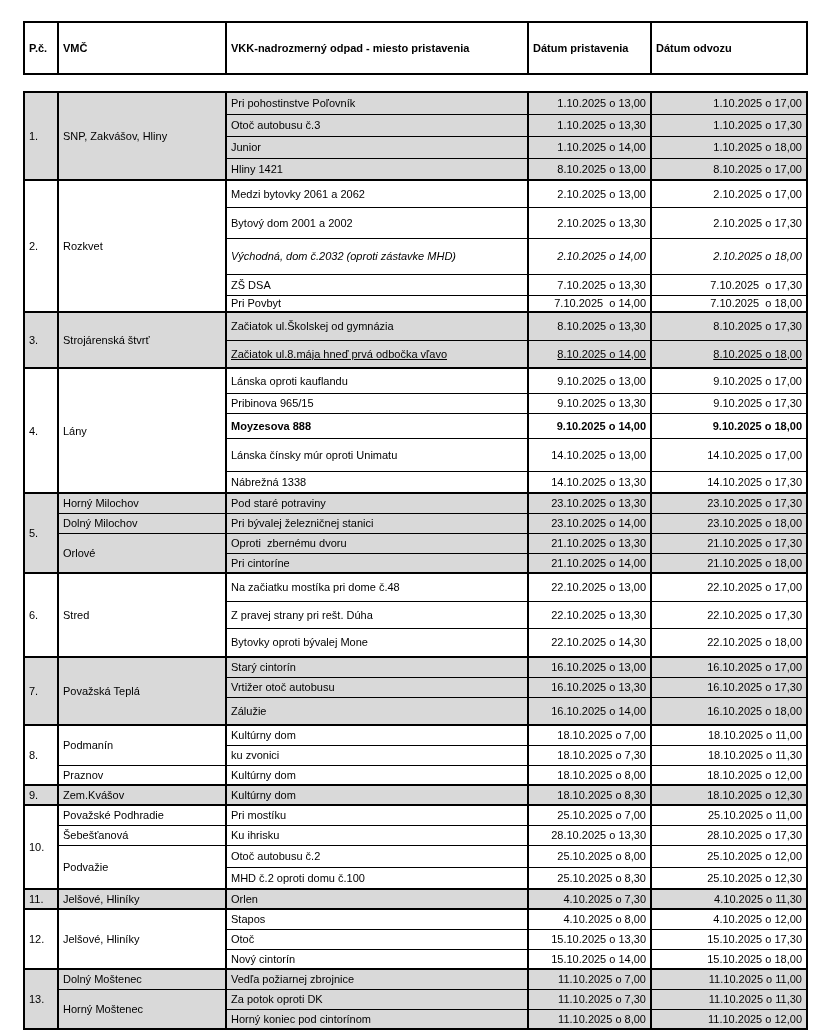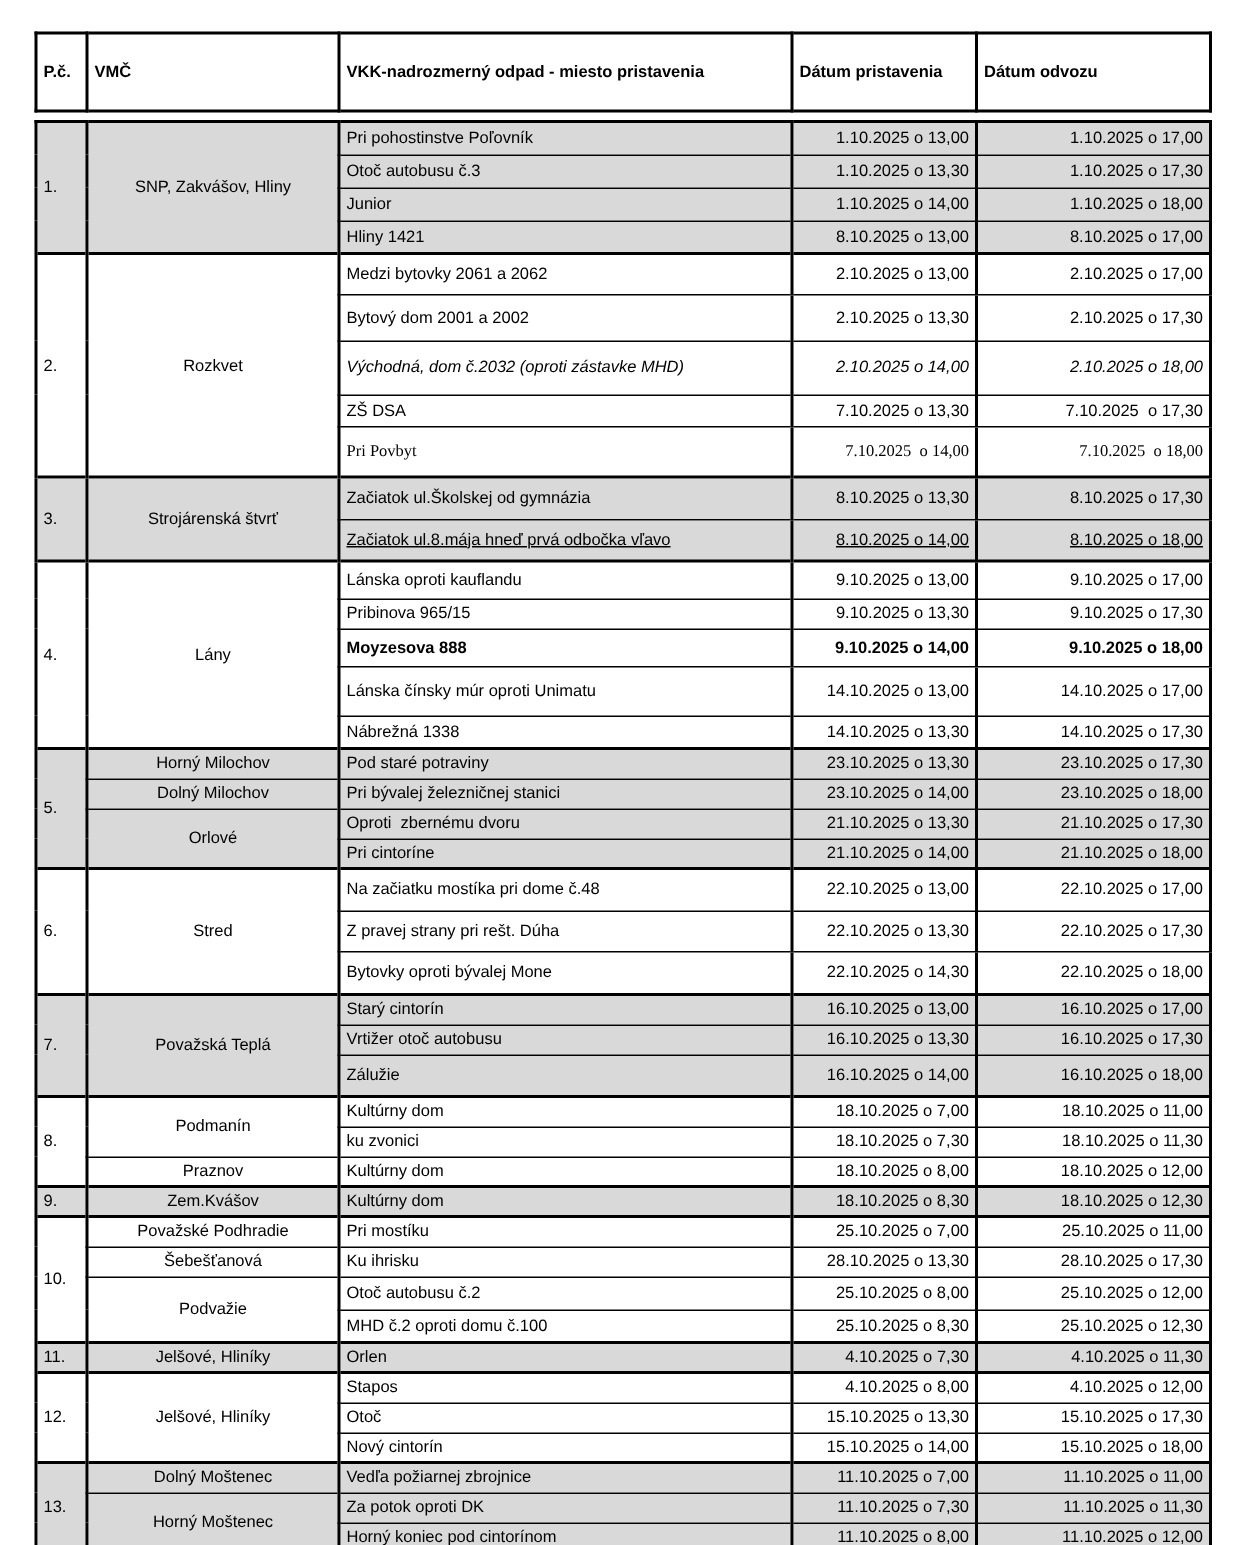--- a/index.html
+++ b/index.html
@@ -5,21 +5,21 @@
   html, body { margin: 0; padding: 0; background: #ffffff; }
   body { width: 827px; height: 1030px; overflow: hidden; }
   .page { box-sizing: border-box; padding: 21px 0 0 23px; }
   table {
     border-collapse: collapse;
     table-layout: fixed;
     font-family: "Liberation Sans", sans-serif;
     font-size: 11px;
     color: #000;
   }
-  .htable { border: 2px solid #000; margin-bottom: 5px; }
+  .htable { border: 2px solid #000; margin-bottom: 16px; }
   .htable th {
     border: 2px solid #000;
     font-weight: bold;
     text-align: left;
     vertical-align: middle;
     padding: 2px 4px;
     height: 46px;
     overflow: hidden;
     white-space: pre;
   }
@@ -29,21 +29,21 @@
     border-left-width: 2px;
     border-right-width: 2px;
     padding: 1px 4px;
     overflow: hidden;
     vertical-align: middle;
     background: #ffffff;
   }
   .btable tr.gstart > td { border-top-width: 2px; }
   .btable tr.shaded > td { background: #d9d9d9; }
   td.num  { text-align: left; }
-  td.vmc  { text-align: center; white-space: pre; }
+  td.vmc  { text-align: left; white-space: pre; }
   td.loc  { text-align: left; white-space: pre; }
   td.date { text-align: right; white-space: pre; }
 </style>
 </head>
 <body>
 
 <div class="page">
 
   <table class="htable">
     <colgroup>
@@ -110,21 +110,21 @@
         <tr style="height: 36px; font-style: italic;">
           <td class="loc">Východná, dom č.2032 (oproti zástavke MHD)</td>
           <td class="date">2.10.2025 o 14,00</td>
           <td class="date">2.10.2025 o 18,00</td>
         </tr>
         <tr style="height: 21px;">
           <td class="loc">ZŠ DSA</td>
           <td class="date">7.10.2025 o 13,30</td>
           <td class="date">7.10.2025  o 17,30</td>
         </tr>
-        <tr style="height: 34px; font-family: Liberation Serif, serif;">
+        <tr style="height: 17px;">
           <td class="loc">Pri Povbyt</td>
           <td class="date">7.10.2025  o 14,00</td>
           <td class="date">7.10.2025  o 18,00</td>
         </tr>
         <tr class="gstart shaded" style="height: 28px;">
           <td class="num" rowspan="2">3.</td>
           <td class="vmc" rowspan="2">Strojárenská štvrť</td>
           <td class="loc">Začiatok ul.Školskej od gymnázia</td>
           <td class="date">8.10.2025 o 13,30</td>
           <td class="date">8.10.2025 o 17,30</td>

